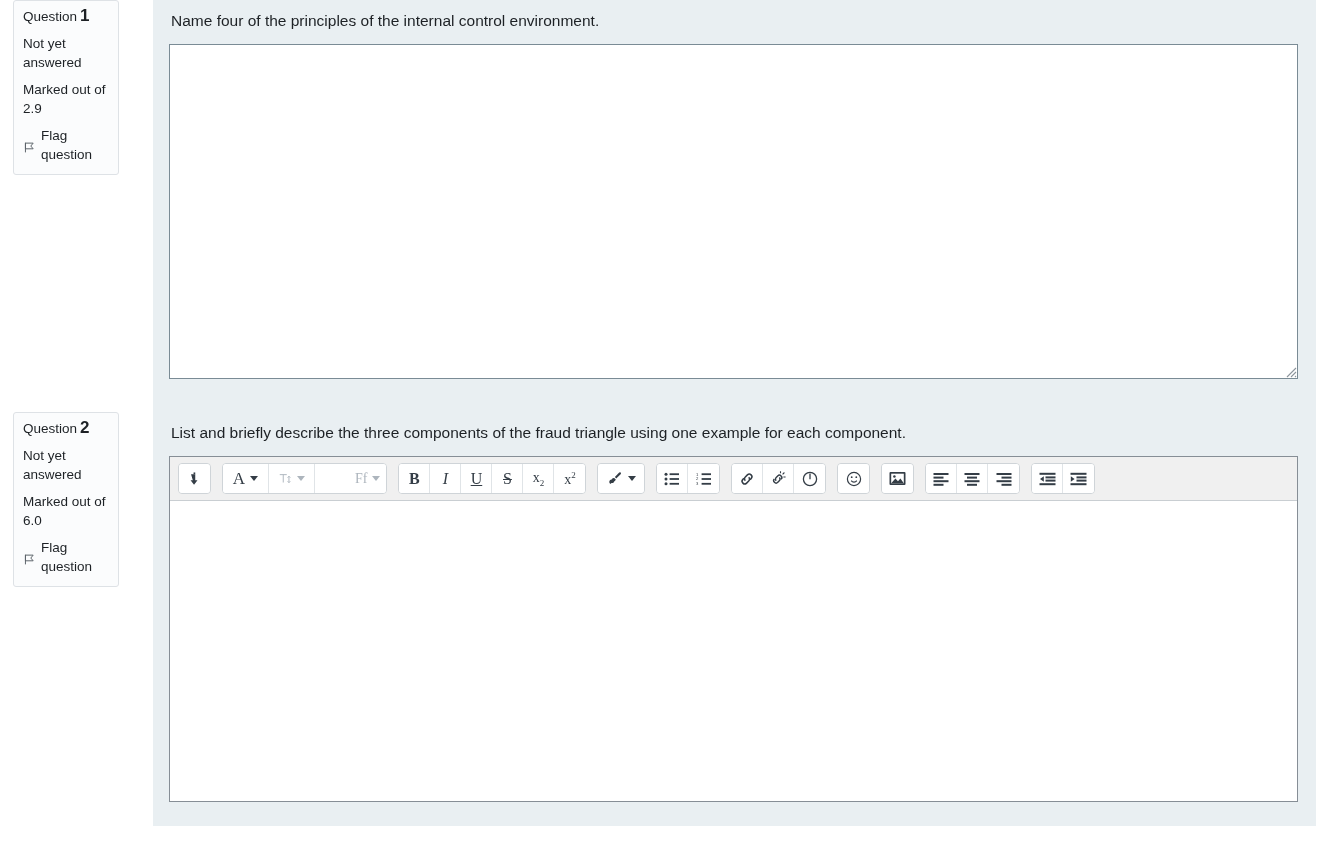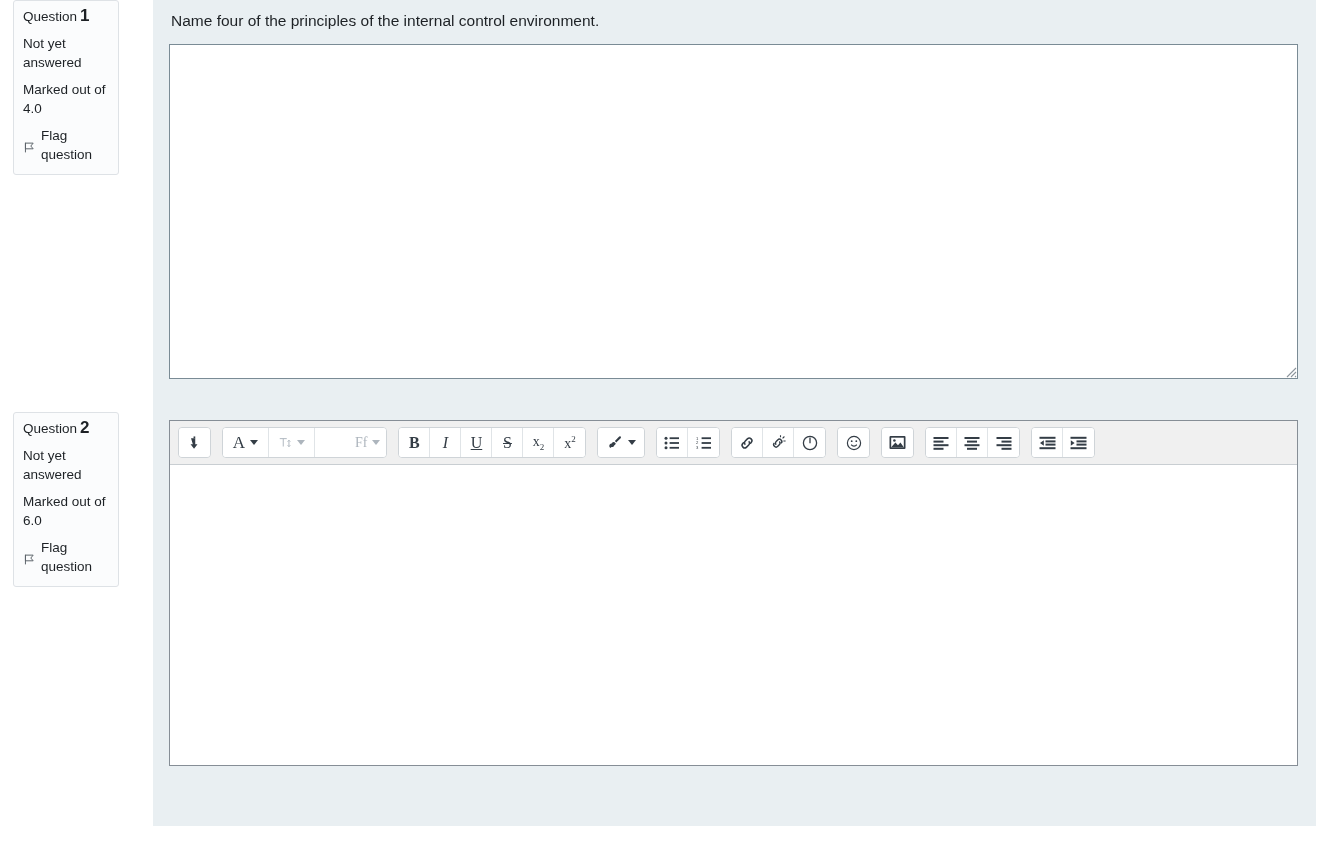--- a/index.html
+++ b/index.html
@@ -189,21 +189,21 @@
 
 <div class="page">
 
   <div class="question" id="question-1">
 
     <div class="info-col">
       <div class="info-title">
         <span>Question</span><span class="qnum">1</span>
       </div>
       <div class="info-state">Not yet answered</div>
-      <div class="info-grade">Marked out of 4.0</div>
+      <div class="info-grade">Marked out of 2.9</div>
       <div class="flag-row">
         <span class="flag-icon">
           <svg width="13" height="13" viewBox="0 0 16 16" fill="none" stroke="#5a6268" stroke-width="1.2">
             <path d="M3 2 v12"></path>
             <path d="M3 2.6 L12.5 2.6 L9.6 6.2 L12.5 9.6 L3 9.6 Z"></path>
           </svg>
         </span>
         <span class="flag-text">Flag question</span>
       </div>
     </div>
@@ -236,20 +236,21 @@
           <svg width="13" height="13" viewBox="0 0 16 16" fill="none" stroke="#5a6268" stroke-width="1.2">
             <path d="M3 2 v12"></path>
             <path d="M3 2.6 L12.5 2.6 L9.6 6.2 L12.5 9.6 L3 9.6 Z"></path>
           </svg>
         </span>
         <span class="flag-text">Flag question</span>
       </div>
     </div>
 
     <div class="content-panel">
+      <div class="qtext">List and briefly describe the three components of the fraud triangle using one example for each component.</div>
 
       <div class="editor">
         <div class="toolbar" id="toolbar">
             <div class="btn-group">
               <button class="tbtn" title="Show more buttons">
                 <span style="display: flex; align-items: center;">
                   <svg width="15" height="16" viewBox="0 0 16 16" fill="#343d46">
                     <rect x="7" y="1" width="1.8" height="2"></rect>
                     <path d="M4.3 3 h4.5 v6.2 h2.4 L7.5 14 L3.8 9.2 h2.4 z"></path>
                   </svg>

